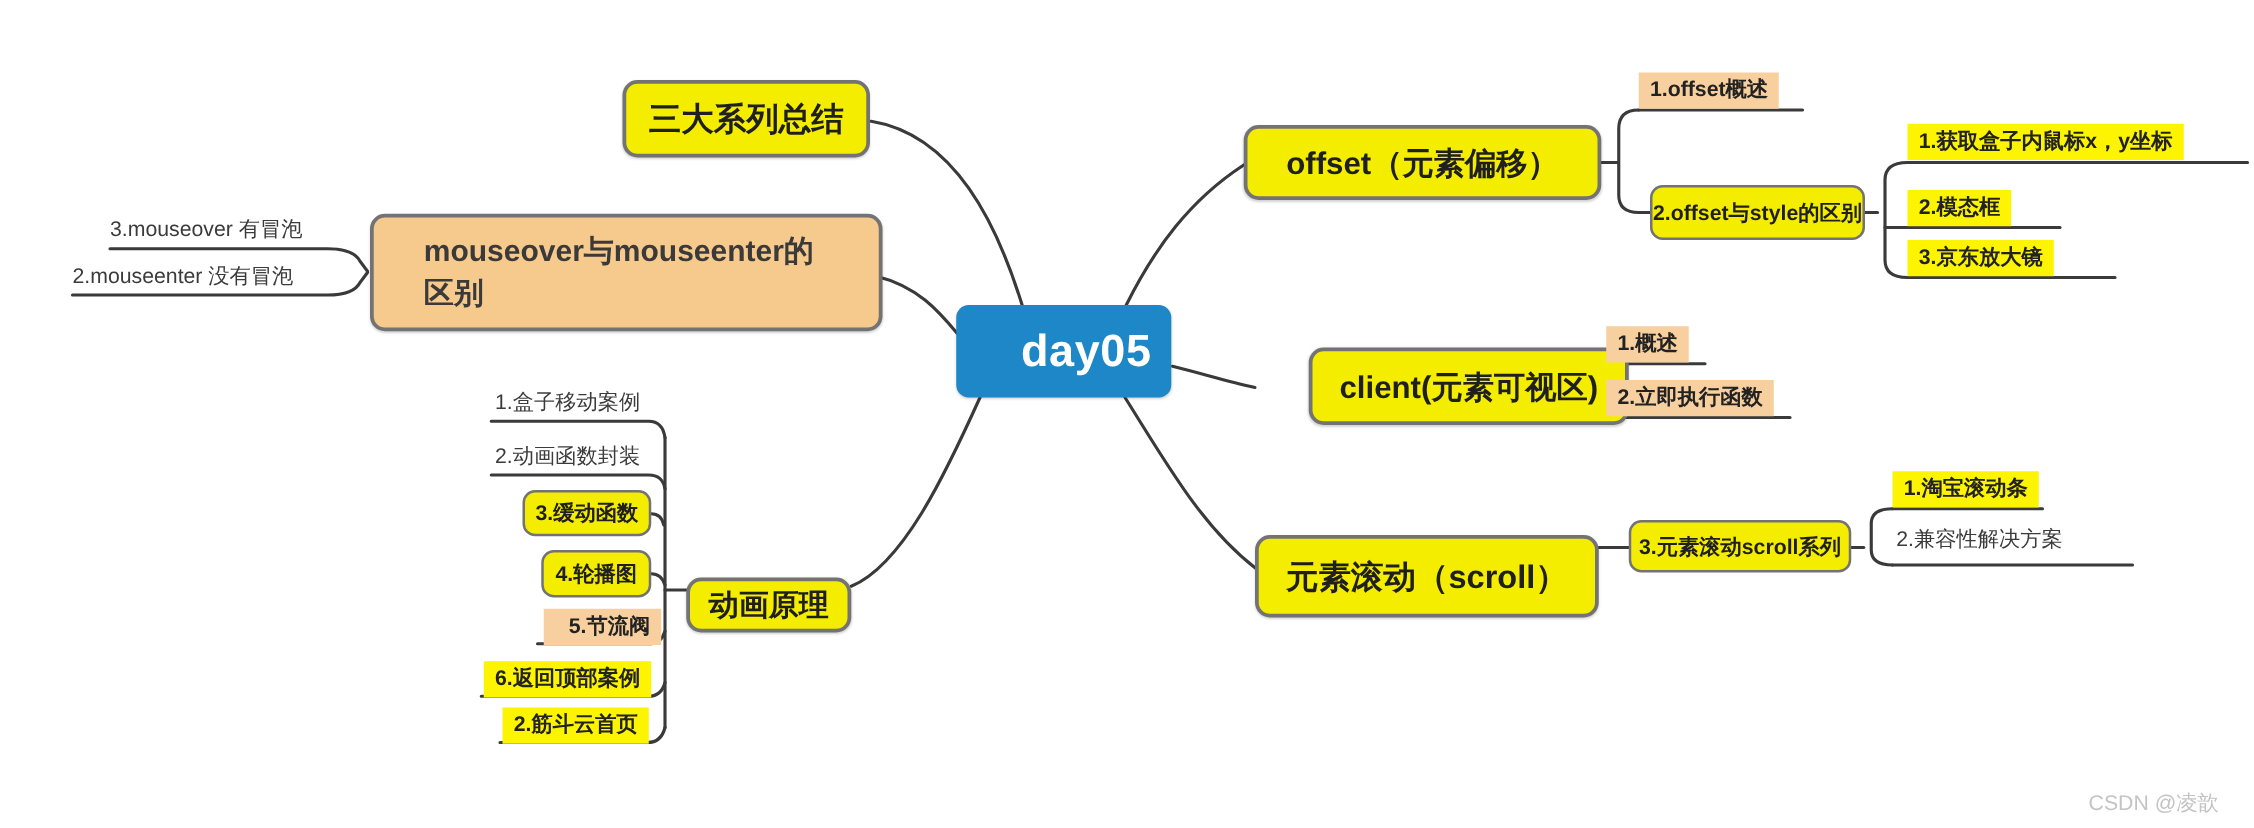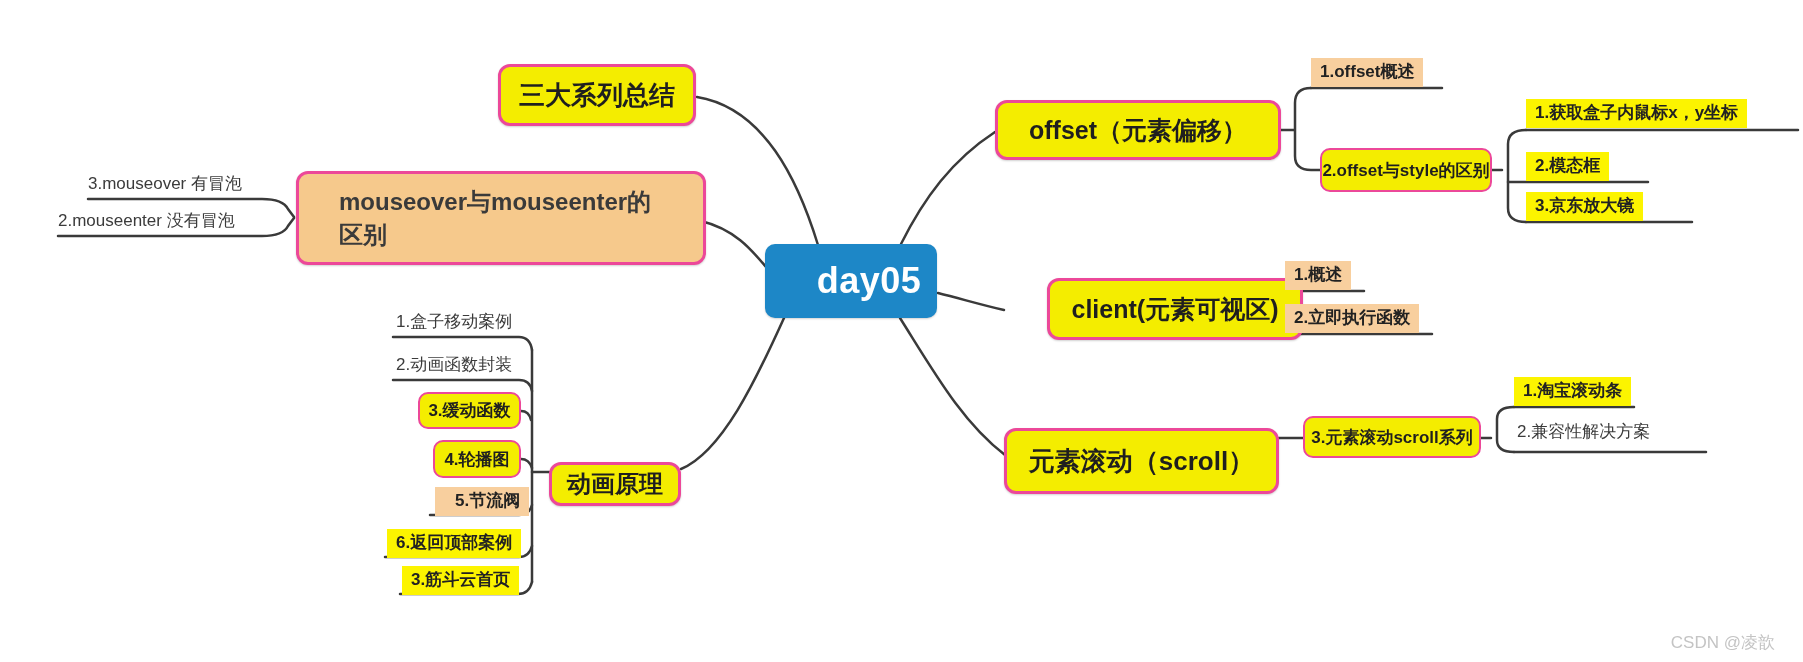--- a/index.html
+++ b/index.html
@@ -14,21 +14,21 @@
   html,body{margin:0;padding:0;background:#fff;}
   #canvas{
     position:relative;width:1803px;height:662px;background:#fff;overflow:hidden;
     font-family:"Liberation Sans","DejaVu Sans",sans-serif;
   }
   #wires{position:absolute;left:0;top:0;}
   .node{
     position:absolute;box-sizing:border-box;
     display:flex;align-items:center;justify-content:center;
     background:var(--node-yellow);
-    border:3px solid #ec4899;border-radius:12px;
+    border:3px solid #737373;border-radius:12px;
     font-weight:700;color:var(--ink);text-align:center;
     box-shadow:0 1px 2px rgba(0,0,0,.18);
   }
   .node.root{
     background:var(--root-bg);color:#fff;border:none;border-radius:10px;
     font-size:36px;letter-spacing:.5px;
   }
   .node.orange{background:var(--node-orange);color:#3a3a3a;justify-content:flex-start;text-align:left;}
   .node.small{border-width:2.5px;border-radius:10px;font-size:17px;box-shadow:none;}
   .hl{
@@ -103,21 +103,21 @@
   <div class="txt" style="left:88px;top:173px;">3.mouseover 有冒泡</div>
   <div class="txt" style="left:58px;top:210px;">2.mouseenter 没有冒泡</div>
 
   <div class="node" style="left:549px;top:462px;width:132px;height:44px;font-size:24px;">动画原理</div>
   <div class="txt" style="left:396px;top:311px;">1.盒子移动案例</div>
   <div class="txt" style="left:396px;top:354px;">2.动画函数封装</div>
   <div class="node small" style="left:418px;top:392px;width:103px;height:37px;">3.缓动函数</div>
   <div class="node small" style="left:433px;top:440px;width:88px;height:38px;">4.轮播图</div>
   <div class="hl orange" style="left:435px;top:487px;padding-left:20px;">5.节流阀</div>
   <div class="hl yellow" style="left:387px;top:529px;">6.返回顶部案例</div>
-  <div class="hl yellow" style="left:402px;top:566px;">3.筋斗云首页</div>
+  <div class="hl yellow" style="left:402px;top:566px;">2.筋斗云首页</div>
 
   <div class="node" style="left:995px;top:100px;width:286px;height:60px;font-size:25px;">offset（元素偏移）</div>
   <div class="hl orange" style="left:1311px;top:58px;">1.offset概述</div>
   <div class="node small" style="left:1320px;top:148px;width:172px;height:44px;">2.offset与style的区别</div>
   <div class="hl yellow" style="left:1526px;top:99px;">1.获取盒子内鼠标x，y坐标</div>
   <div class="hl yellow" style="left:1526px;top:152px;">2.模态框</div>
   <div class="hl yellow" style="left:1526px;top:192px;">3.京东放大镜</div>
 
   <div class="node" style="left:1003px;top:278px;width:256px;height:62px;font-size:25px;margin-left:44px;">client(元素可视区)</div>
   <div class="hl orange" style="left:1285px;top:261px;">1.概述</div>

